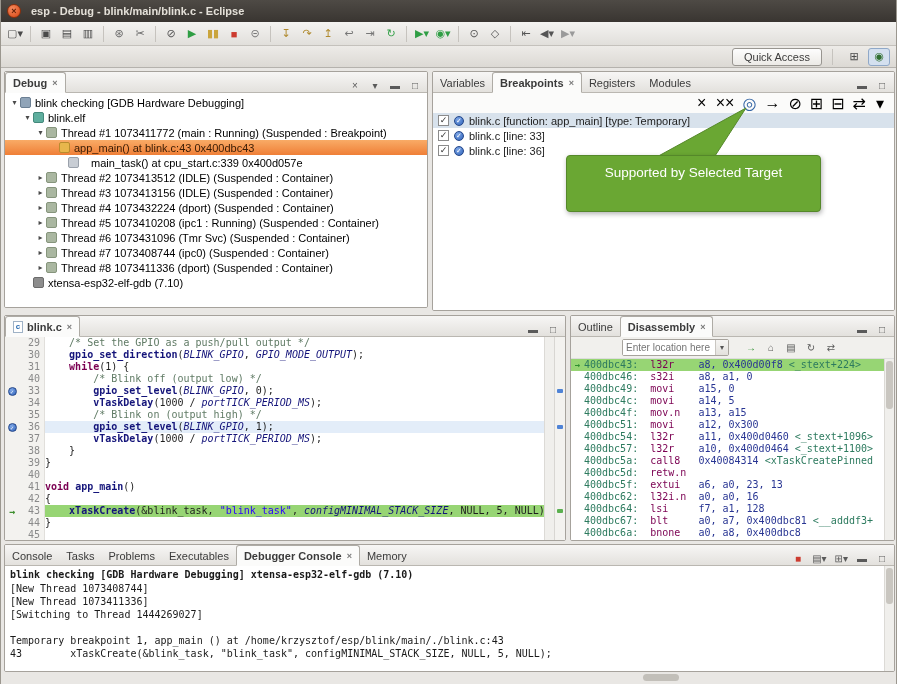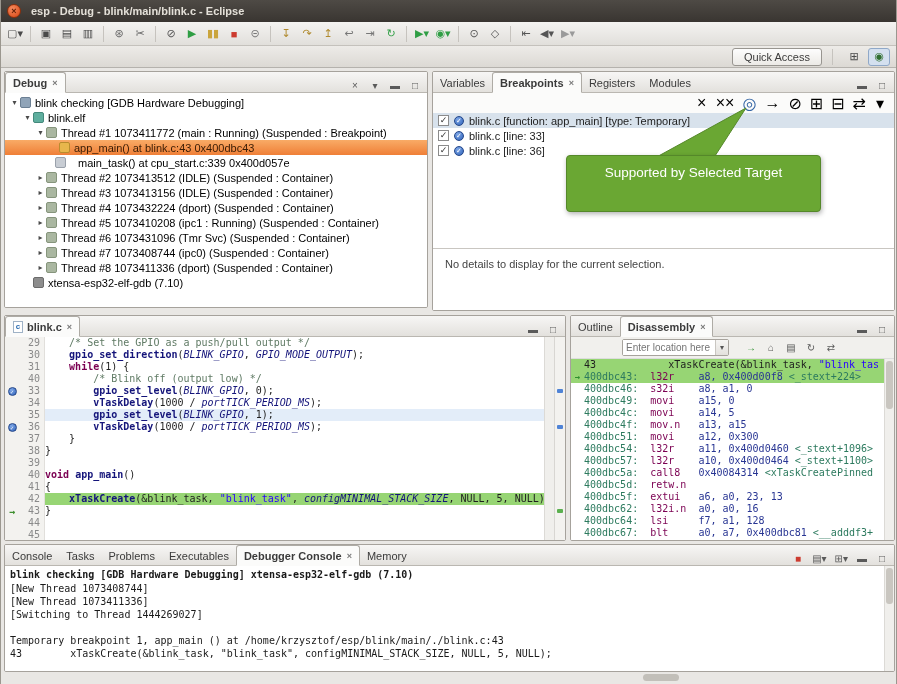--- a/index.html
+++ b/index.html
@@ -184,21 +184,21 @@
         <div class="trow" style="padding-left: 30px;">
           <span class="twist">▾</span>
           <span class="nicon ic-thread"></span>
           <span>Thread #1 1073411772 (main : Running) (Suspended : Breakpoint)</span>
         </div>
         <div class="trow selected" style="padding-left: 43px;">
           <span class="twist"></span>
           <span class="nicon ic-frame"></span>
           <span>app_main() at blink.c:43 0x400dbc43</span>
         </div>
-        <div class="trow" style="padding-left: 31px; gap: 8px;">
+        <div class="trow" style="padding-left: 44px; gap: 8px;">
           <span class="twist"></span>
           <span class="nicon ic-frame2"></span>
           <span>main_task() at cpu_start.c:339 0x400d057e</span>
         </div>
         <div class="trow" style="padding-left: 30px;">
           <span class="twist">▸</span>
           <span class="nicon ic-thread"></span>
           <span>Thread #2 1073413512 (IDLE) (Suspended : Container)</span>
         </div>
         <div class="trow" style="padding-left: 30px;">
@@ -283,23 +283,20 @@
             <span class="bchk">✓</span>
             <span class="bpball">✓</span>
             <span>blink.c [line: 33]</span>
           </div>
           <div class="brow">
             <span class="bchk">✓</span>
             <span class="bpball">✓</span>
             <span>blink.c [line: 36]</span>
           </div>
         </div>
-      <div class="bp-details">
-        <span>No details to display for the current selection.</span>
-      </div>
     </div>
   </section>
 
   <section class="panel" id="editor-panel">
     <div class="tabbar">
       <div class="tabs" id="editor-tabs">
           <div class="tab active">
             <span class="ftico">c</span>
             <span>blink.c</span>
             <span class="tclose">×</span>
@@ -355,20 +352,21 @@
           <div class="nrow">44</div>
           <div class="nrow">45</div>
         </div>
       <div class="codecol" id="code-lines">
           <div class="cline"><span class="sg-p">    </span><span class="sg-c">/* Set the GPIO as a push/pull output */</span></div>
           <div class="cline"><span class="sg-p">    </span><span class="sg-f">gpio_set_direction</span><span class="sg-p">(</span><span class="sg-m">BLINK_GPIO</span><span class="sg-p">, </span><span class="sg-m">GPIO_MODE_OUTPUT</span><span class="sg-p">);</span></div>
           <div class="cline"><span class="sg-p">    </span><span class="sg-k">while</span><span class="sg-p">(1) {</span></div>
           <div class="cline"><span class="sg-p">        </span><span class="sg-c">/* Blink off (output low) */</span></div>
           <div class="cline"><span class="sg-p">        </span><span class="sg-f">gpio_set_level</span><span class="sg-p">(</span><span class="sg-m">BLINK_GPIO</span><span class="sg-p">, 0);</span></div>
           <div class="cline"><span class="sg-p">        </span><span class="sg-f">vTaskDelay</span><span class="sg-p">(1000 / </span><span class="sg-m">portTICK_PERIOD_MS</span><span class="sg-p">);</span></div>
+          <div class="cline"><span class="sg-p">        </span><span class="sg-c">/* Blink on (output high) */</span></div>
           <div class="cline hl-blue"><span class="sg-p">        </span><span class="sg-f">gpio_set_level</span><span class="sg-p">(</span><span class="sg-m">BLINK_GPIO</span><span class="sg-p">, 1);</span></div>
           <div class="cline"><span class="sg-p">        </span><span class="sg-f">vTaskDelay</span><span class="sg-p">(1000 / </span><span class="sg-m">portTICK_PERIOD_MS</span><span class="sg-p">);</span></div>
           <div class="cline"><span class="sg-p">    }</span></div>
           <div class="cline"><span class="sg-p">}</span></div>
           <div class="cline"></div>
           <div class="cline"><span class="sg-k">void</span><span class="sg-p"> </span><span class="sg-f">app_main</span><span class="sg-p">()</span></div>
           <div class="cline"><span class="sg-p">{</span></div>
           <div class="cline hl-green"><span class="sg-p">    </span><span class="sg-f">xTaskCreate</span><span class="sg-p">(&amp;blink_task, </span><span class="sg-s">"blink_task"</span><span class="sg-p">, </span><span class="sg-m">configMINIMAL_STACK_SIZE</span><span class="sg-p">, NULL, 5, NULL);</span></div>
           <div class="cline"><span class="sg-p">}</span></div>
           <div class="cline"></div>
@@ -405,21 +403,20 @@
       </span>
       <div class="hicons" id="disasm-ticons" style="margin-left:2px">
           <span class="hicon" style="color: rgb(47, 143, 47);">→</span>
           <span class="hicon">⌂</span>
           <span class="hicon">▤</span>
           <span class="hicon">↻</span>
           <span class="hicon">⇄</span>
         </div>
     </div>
     <div id="disasm-body">
-        <div class="drow dgreen"><span class="dgut"></span><span class="dsrcn">43            xTaskCreate(&amp;blink_task, </span><span class="sg-s">"blink_tas</span></div>
         <div class="drow dgreen"><span class="dgut">→</span><span class="daddr">400dbc43:  </span><span class="dmnem">l32r    </span><span class="dops">a8, 0x400d00f8 </span><span class="dsym">&lt;_stext+224&gt;</span></div>
         <div class="drow"><span class="dgut"></span><span class="daddr">400dbc46:  </span><span class="dmnem">s32i    </span><span class="dops">a8, a1, 0</span></div>
         <div class="drow"><span class="dgut"></span><span class="daddr">400dbc49:  </span><span class="dmnem">movi    </span><span class="dops">a15, 0</span></div>
         <div class="drow"><span class="dgut"></span><span class="daddr">400dbc4c:  </span><span class="dmnem">movi    </span><span class="dops">a14, 5</span></div>
         <div class="drow"><span class="dgut"></span><span class="daddr">400dbc4f:  </span><span class="dmnem">mov.n   </span><span class="dops">a13, a15</span></div>
         <div class="drow"><span class="dgut"></span><span class="daddr">400dbc51:  </span><span class="dmnem">movi    </span><span class="dops">a12, 0x300</span></div>
         <div class="drow"><span class="dgut"></span><span class="daddr">400dbc54:  </span><span class="dmnem">l32r    </span><span class="dops">a11, 0x400d0460 </span><span class="dsym">&lt;_stext+1096&gt;</span></div>
         <div class="drow"><span class="dgut"></span><span class="daddr">400dbc57:  </span><span class="dmnem">l32r    </span><span class="dops">a10, 0x400d0464 </span><span class="dsym">&lt;_stext+1100&gt;</span></div>
         <div class="drow"><span class="dgut"></span><span class="daddr">400dbc5a:  </span><span class="dmnem">call8   </span><span class="dops">0x40084314 </span><span class="dsym">&lt;xTaskCreatePinned</span></div>
         <div class="drow"><span class="dgut"></span><span class="daddr">400dbc5d:  </span><span class="dmnem">retw.n  </span><span class="dops"></span></div>

